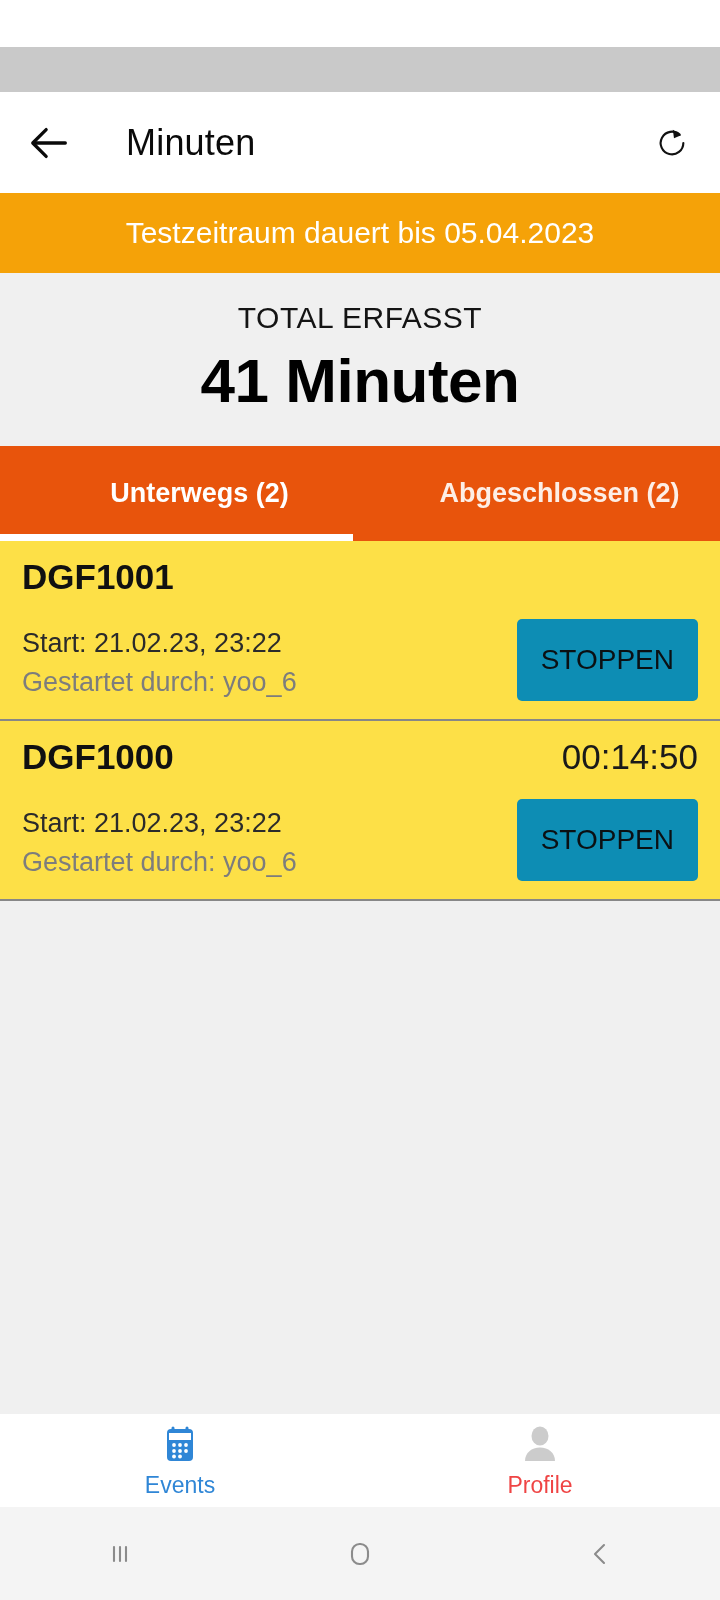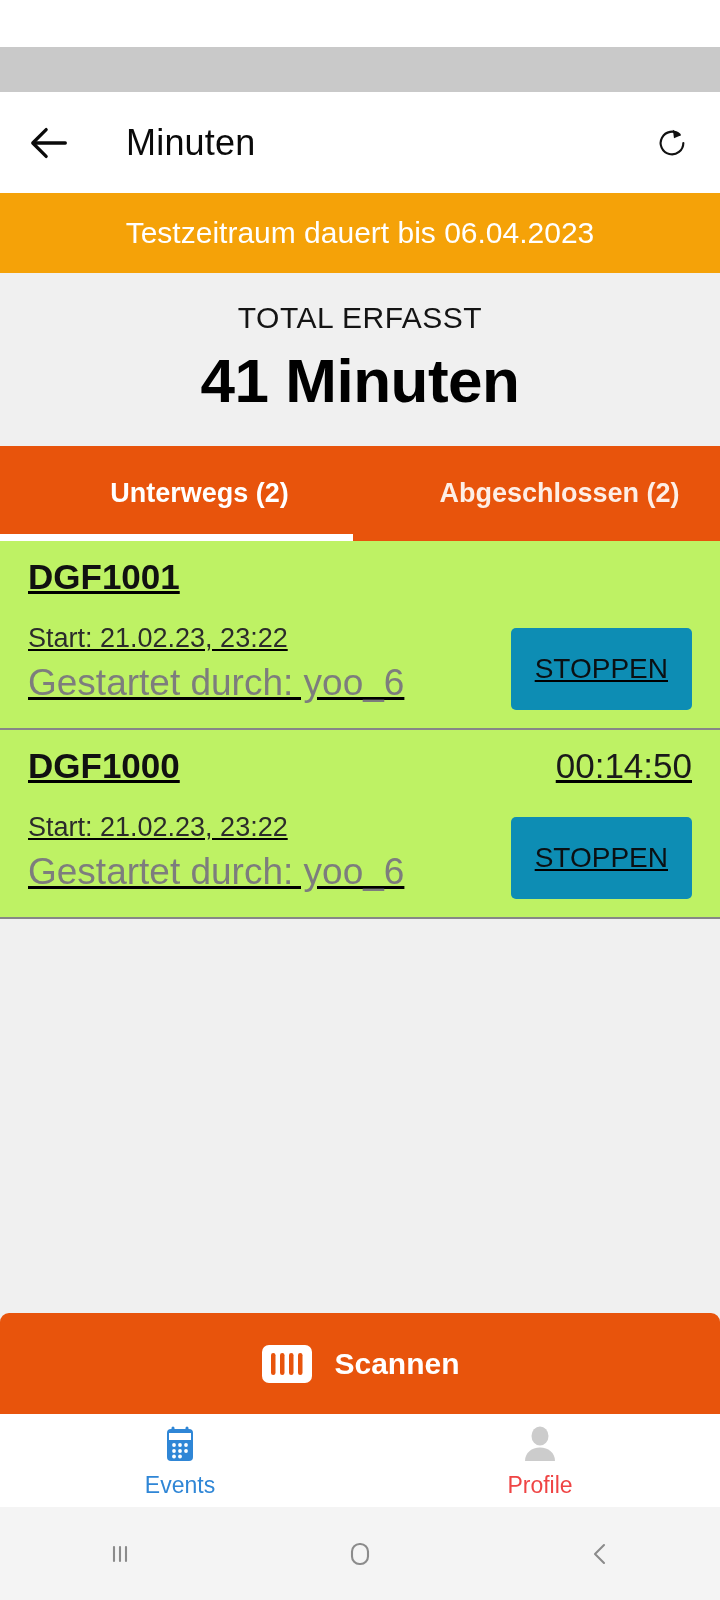--- a/index.html
+++ b/index.html
@@ -46,27 +46,27 @@
   .tabs { height:95px; background:#e8540c; display:flex; position:relative; }
   .tab { flex:1; display:flex; align-items:center; justify-content:center; }
   .tab-label { color:#ffffff; font-size:27px; font-weight:bold;margin-left:39px; }
   .tab.inactive .tab-label { color:#fdeee6; }
   .tab-indicator {
     position:absolute; left:0; bottom:0; width:353px; height:7px; background:#ffffff;
   }
 
   
   .list { background:#f0f0f0; }
-  .row { padding:16px 28px 18px; border-bottom:2px solid #878787; background:#bef264;text-decoration:underline; }
+  .row { padding:16px 22px 18px; border-bottom:2px solid #878787; background:#fde047; }
   .row-top { display:flex; align-items:baseline; justify-content:space-between; }
   .row-code { font-size:35px; font-weight:bold; color:#111111; }
   .row-time { font-size:35px; color:#1a1a1a; }
   .row-bottom { display:flex; align-items:flex-end; justify-content:space-between; margin-top:22px; }
   .row-meta-line1 { font-size:27px; color:#2b2b2b; line-height:1.42; }
-  .row-meta-line2 { font-size:37px; color:#7d7d7d; line-height:1.42; }
+  .row-meta-line2 { font-size:27px; color:#7d7d7d; line-height:1.42; }
   .stop-btn {
     background:#0d8db4; color:#0b1013; border:none; border-radius:5px;
     font-family:"Liberation Sans", sans-serif;
     font-size:28px; padding:0 24px; height:82px; min-width:168px;
     display:flex; align-items:center; justify-content:center;
   }
 
   .filler { flex:1; background:#f0f0f0; }
 
   
@@ -111,21 +111,21 @@
     <div class="appbar-spacer"></div>
     <div class="refresh-icon">
       <svg width="34" height="34" viewBox="0 0 24 24" fill="none" stroke="#111111" stroke-width="1.5" stroke-linecap="round">
         <path d="M20 12a8 8 0 1 1-2.6-5.9"></path>
         <polyline points="12.6,2.6 18.4,6.6 13.4,8.6" fill="#111111" stroke="none"></polyline>
       </svg>
     </div>
   </div>
 
   <div class="banner">
-    <span class="banner-text">Testzeitraum dauert bis 06.04.2023</span>
+    <span class="banner-text">Testzeitraum dauert bis 05.04.2023</span>
   </div>
 
   <div class="total">
     <div class="total-label">TOTAL ERFASST</div>
     <div class="total-value">41 Minuten</div>
   </div>
 
   <div class="tabs">
     <div class="tab active">
       <span class="tab-label">Unterwegs (2)</span>
@@ -162,34 +162,20 @@
           <div class="row-meta-line2">Gestartet durch: yoo_6</div>
         </div>
         <button class="stop-btn">STOPPEN</button>
       </div>
     </div>
 
   </div>
 
   <div class="filler"></div>
 
-  <div class="scan-wrap">
-    <button class="scan-btn">
-      <span class="scan-icon">
-        <svg width="54" height="54" viewBox="0 0 54 54">
-          <rect x="2" y="8" width="50" height="38" rx="7" fill="#ffffff"></rect>
-          <rect x="11" y="16" width="4.5" height="22" rx="2.2" fill="#e8540c"></rect>
-          <rect x="20" y="16" width="4.5" height="22" rx="2.2" fill="#e8540c"></rect>
-          <rect x="29" y="16" width="4.5" height="22" rx="2.2" fill="#e8540c"></rect>
-          <rect x="38" y="16" width="4.5" height="22" rx="2.2" fill="#e8540c"></rect>
-        </svg>
-      </span>
-      <span class="scan-label">Scannen</span>
-    </button>
-  </div>
 
   <div class="bottomnav">
     <div class="navitem active">
       <span class="navicon">
         <svg width="44" height="44" viewBox="0 0 44 44">
           <rect x="9" y="6" width="26" height="32" rx="4" fill="#2f86d6"></rect>
           <rect x="11" y="10" width="22" height="7" fill="#ffffff"></rect>
           <rect x="13.5" y="3.5" width="3" height="6" rx="1.5" fill="#2f86d6"></rect>
           <rect x="27.5" y="3.5" width="3" height="6" rx="1.5" fill="#2f86d6"></rect>
           <circle cx="16" cy="22" r="1.9" fill="#ffffff"></circle>

